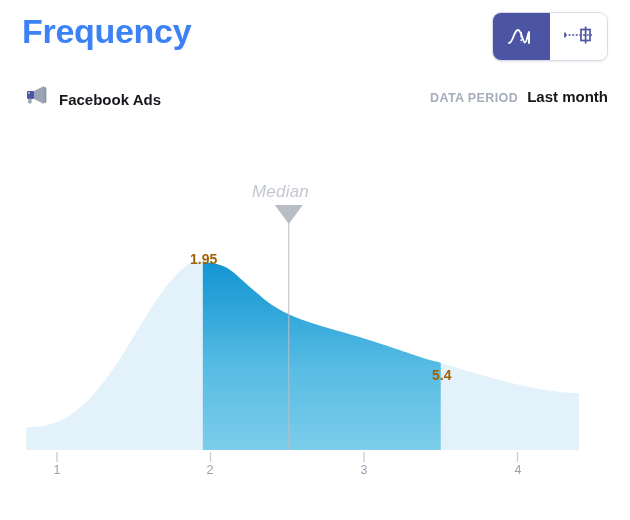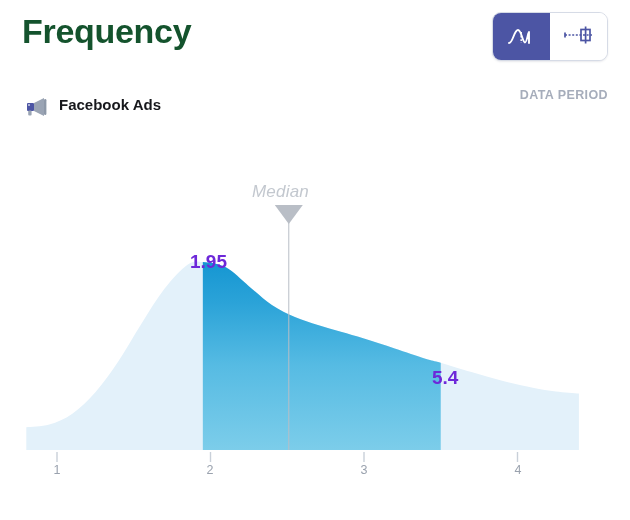--- a/index.html
+++ b/index.html
@@ -15,31 +15,31 @@
     position: relative;
   }
 
   
   .page-title {
     position: absolute;
     left: 22px;
     top: 14px;
     font-size: 34px;
     font-weight: bold;
-    color: #14532d;
+    color: #3b82f6;
     letter-spacing: -0.3px;
     line-height: 1;
   }
 
   .source-row {
     position: absolute;
     left: 23px;
-    top: 96px;
-    display: flex;
-    align-items: flex-start;
+    top: 84px;
+    display: flex;
+    align-items: flex-end;
     gap: 10px;
   }
   .megaphone-icon {
     width: 26px;
     height: 24px;
     display: block;
   }
   .source-label {
     font-size: 15px;
     font-weight: bold;
@@ -113,23 +113,23 @@
     position: absolute;
     left: 252px;
     top: 182px;
     font-size: 17px;
     color: #c3c8cf;
     letter-spacing: 0.2px;
     font-style: italic;
   }
   .value-label {
     position: absolute;
-    font-size: 19px;
-    font-weight: bold;
-    color: #6d28d9;
+    font-size: 14px;
+    font-weight: bold;
+    color: #a16207;
   }
   .label-low  { left: 190px; top: 251px; }
   .label-high { left: 432px; top: 367px; }
 
   .tick-label {
     position: absolute;
     top: 463px;
     font-size: 12.5px;
     color: #9aa2ae;
     transform: translateX(-50%);
@@ -169,20 +169,21 @@
         <rect x="19" y="5.5" width="9" height="11" fill="none" stroke="#4c55a4" stroke-width="1.7"></rect>
         <line x1="23.6" y1="2.5" x2="23.6" y2="19.5" stroke="#4c55a4" stroke-width="1.7"></line>
         <line x1="3" y1="8.5" x2="3" y2="13.5" stroke="#4c55a4" stroke-width="1.7"></line>
       </svg>
     </span>
   </div>
 </div>
 
 <div class="data-period">
   <span class="dp-label">DATA PERIOD</span>
+  <span class="dp-value">Last month</span>
 </div>
 
 <div class="chart-area">
   <svg class="chart-svg" width="630" height="520" viewBox="0 0 630 520">
     <defs>
       <linearGradient id="hl-grad" x1="0" y1="0" x2="0" y2="1">
         <stop offset="0%" stop-color="#1596d2"></stop>
         <stop offset="22%" stop-color="#2ba3d8"></stop>
         <stop offset="55%" stop-color="#56bbe3"></stop>
         <stop offset="100%" stop-color="#7ccdea"></stop>

